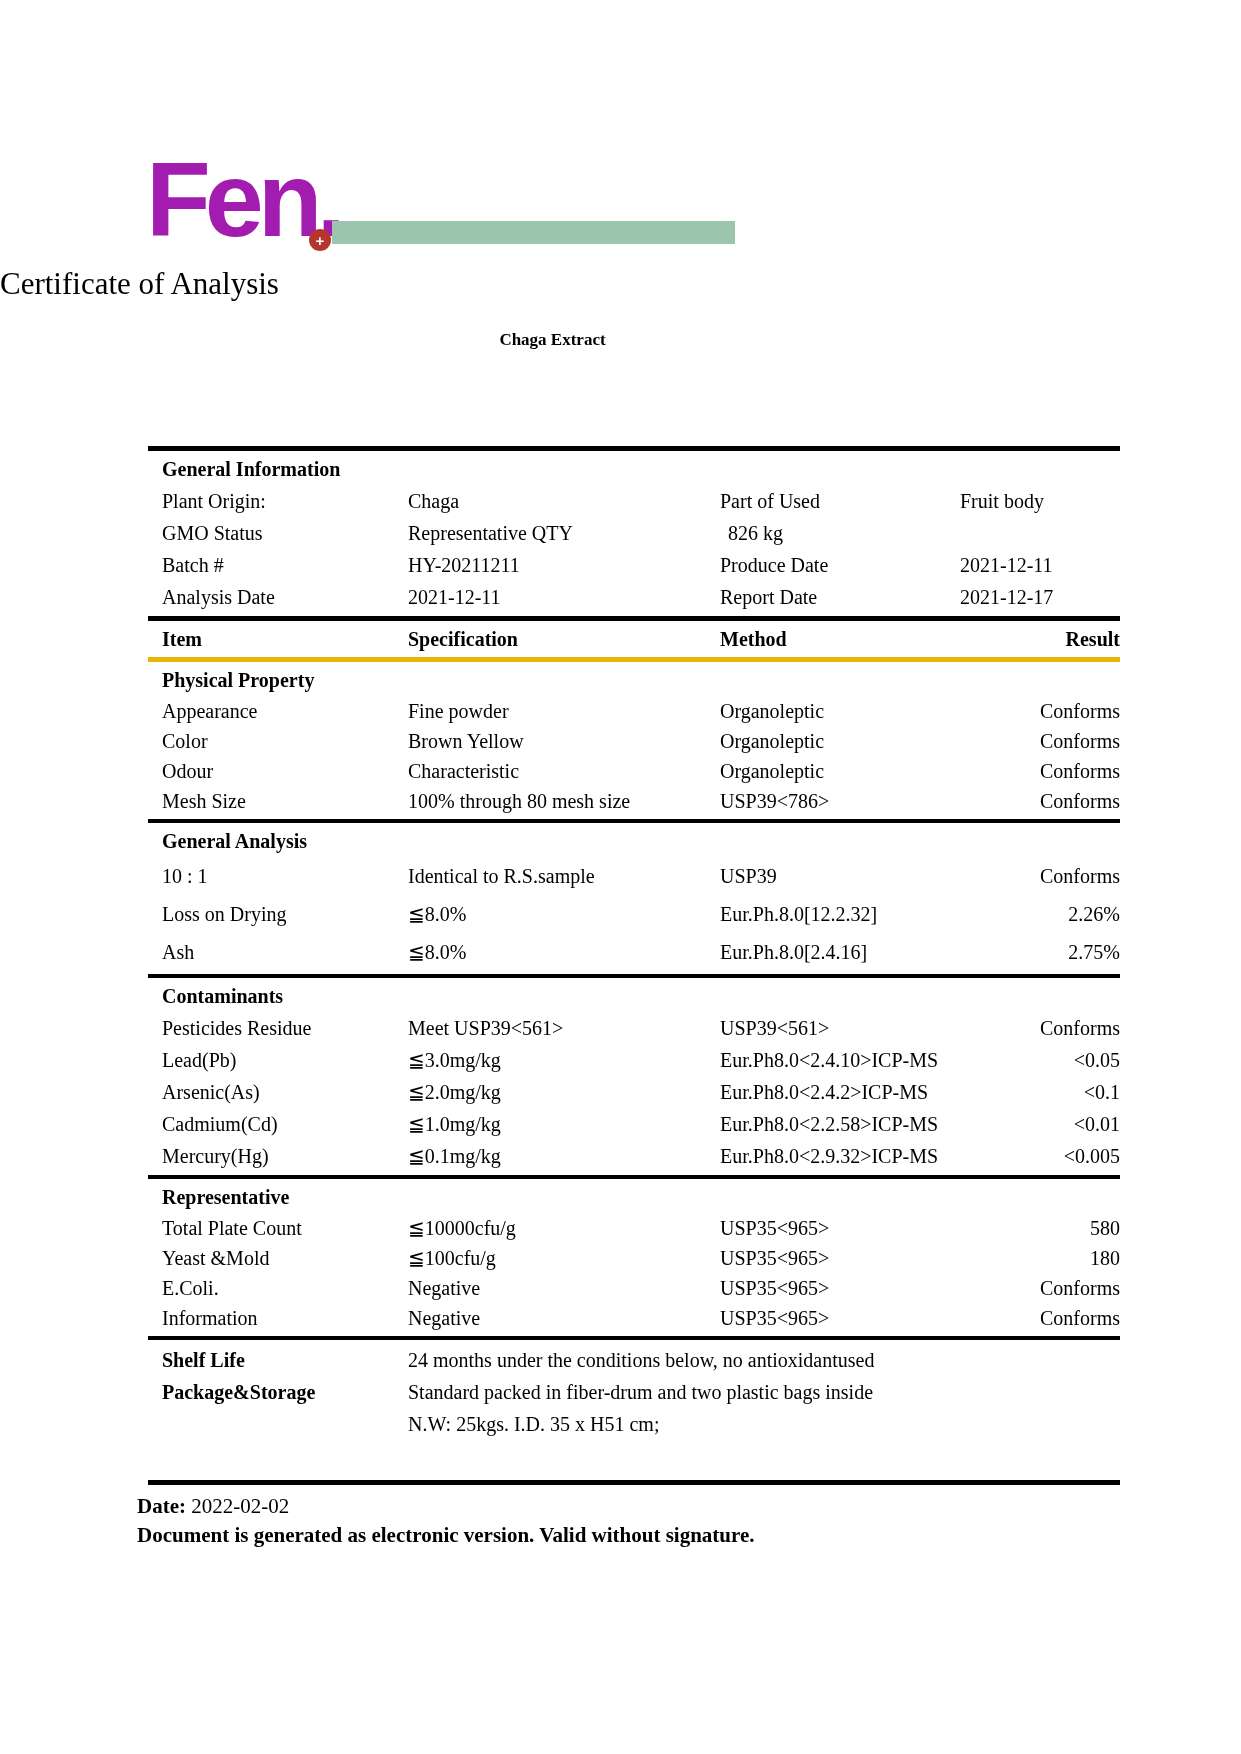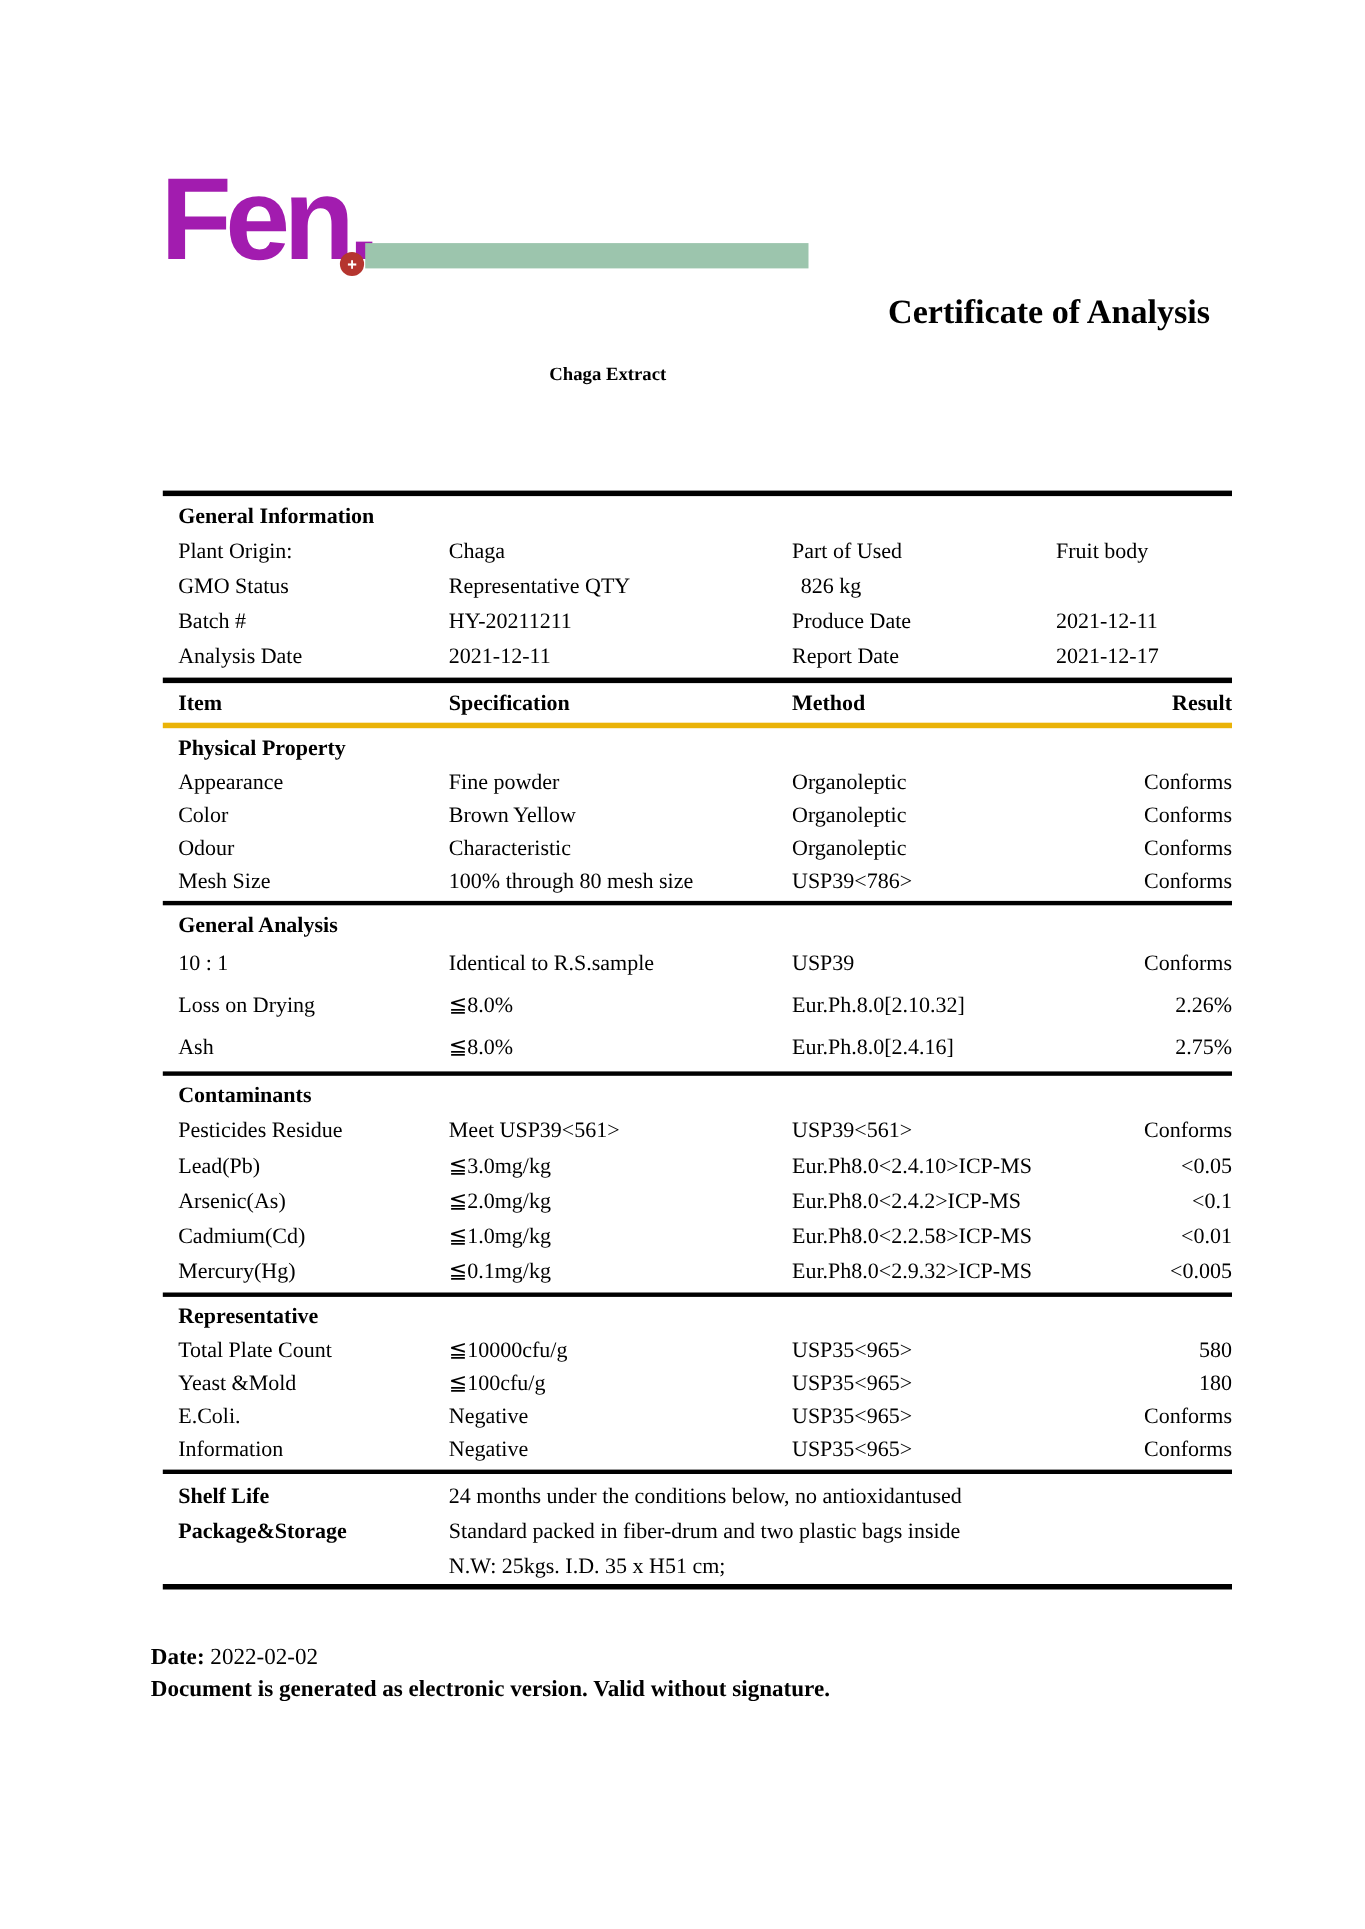--- a/index.html
+++ b/index.html
@@ -14,22 +14,22 @@
     font-weight:bold;font-size:106px;line-height:1;letter-spacing:-6px;color:#a21caf;
   }
   .logo-dot{
     position:absolute;left:309px;top:229px;width:22px;height:22px;border-radius:50%;
     display:flex;align-items:center;justify-content:center;
     font-family:"Liberation Sans","DejaVu Sans",sans-serif;
     font-weight:bold;font-size:15px;color:#fff;
   }
   .logo-bar{position:absolute;left:332px;top:221px;width:403px;height:23px;}
   .doc-title{
-    position:absolute;left:0;top:266px;width:1100px;text-align:right;
-    font-size:31px;font-weight:bold;margin:0;
+    position:absolute;left:0;top:266px;width:1100px;text-align:left;
+    font-size:31px;font-weight:normal;margin:0;
   }
   .doc-subtitle{
     position:absolute;left:0;top:330px;width:1105px;text-align:center;
     font-size:17px;font-weight:bold;margin:0;
   }
   .coa-table{
     position:absolute;left:148px;top:446px;width:972px;
     border-top:5px solid #000;border-bottom:5px solid #000;
     font-size:20px;line-height:21px;
   }
@@ -44,21 +44,21 @@
   .gi-row > div{padding-top:6px;padding-bottom:5px;}
   .section-heading{
     font-weight:bold;padding:6px 0 5px 14px;
   }
   .gi-section{border-bottom:5px solid #000;padding-bottom:3px;padding-top:2px;}
   .header-row{border-bottom:5px solid #eab308;font-weight:bold;}
   .header-row > div{padding-top:8px;padding-bottom:7px;}
   .item-section{border-bottom:4px solid #000;padding-bottom:3px;padding-top:2px;}
   .sec-general-analysis .srow > div{padding-top:9px;padding-bottom:8px;}
   .sec-contaminants .srow > div{padding-top:6px;padding-bottom:5px;}
-  .storage-section{padding-top:4px;font-family:Liberation Serif, serif;}
+  .storage-section{padding-top:4px;padding-bottom:40px;font-family:Liberation Serif, serif;}
   .storage-section .srow > div{padding-top:6px;padding-bottom:5px;}
   .storage-label{font-weight:bold;}
   .doc-footer{position:absolute;left:137px;top:1492px;font-size:21px;line-height:29px;}
   .bold{font-weight:bold;}
 </style>
 </head>
 <body>
 
 <div class="logo-text">Fen.</div>
 <div class="logo-dot" style="background: rgb(181, 53, 47);">+</div>
@@ -137,21 +137,21 @@
         <div class="section-heading">General Analysis</div>
         <div class="grid4 srow">
           <div class="c1">10 : 1</div>
           <div class="c2">Identical to R.S.sample</div>
           <div class="c3">USP39</div>
           <div class="c4">Conforms</div>
         </div>
         <div class="grid4 srow">
           <div class="c1">Loss on Drying</div>
           <div class="c2">≦8.0%</div>
-          <div class="c3">Eur.Ph.8.0[2.10.32]</div>
+          <div class="c3">Eur.Ph.8.0[12.2.32]</div>
           <div class="c4">2.26%</div>
         </div>
         <div class="grid4 srow">
           <div class="c1">Ash</div>
           <div class="c2">≦8.0%</div>
           <div class="c3">Eur.Ph.8.0[2.4.16]</div>
           <div class="c4">2.75%</div>
         </div>
       </div>
       <div class="item-section sec-contaminants">

